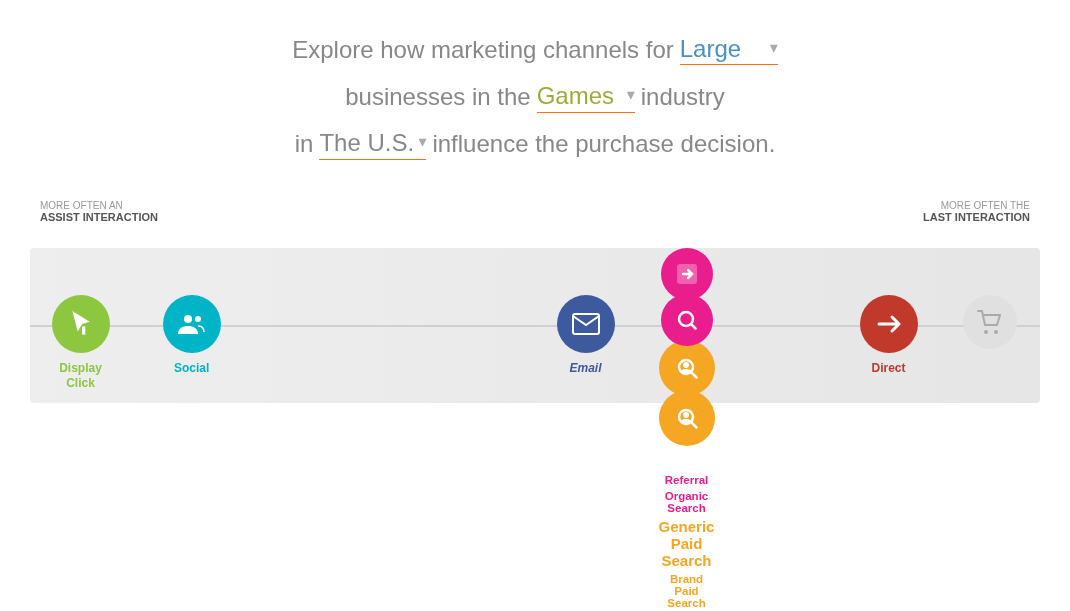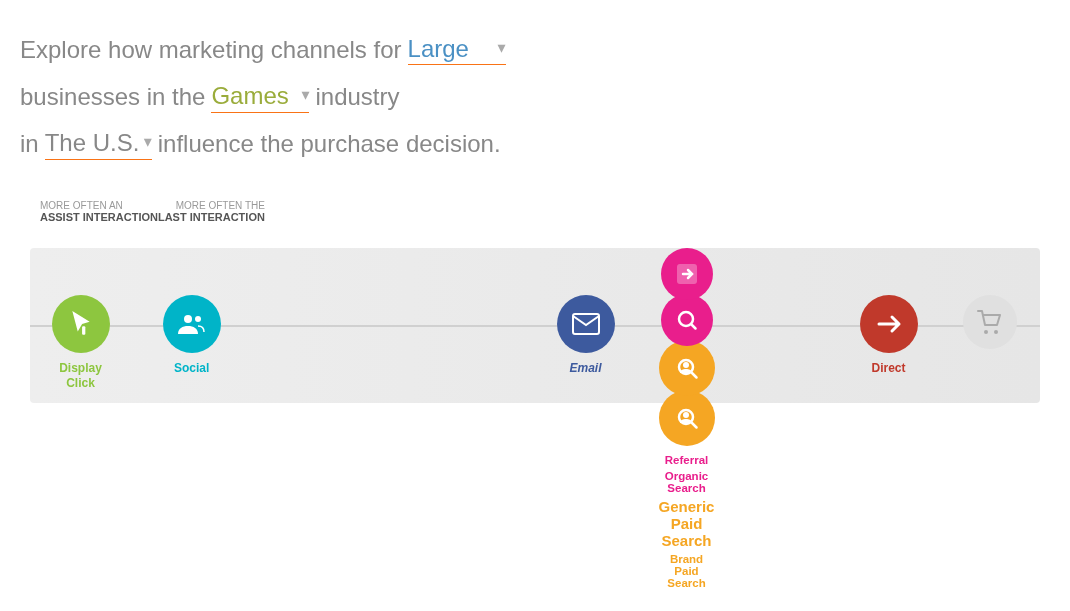--- a/index.html
+++ b/index.html
@@ -21,20 +21,21 @@
     
     .header-section {
       text-align: center;
       padding: 28px 20px 20px;
       line-height: 1.8;
     }
 
     .header-section .line {
       display: flex;
       align-items: center;
+      justify-content: center;
       flex-wrap: wrap;
       gap: 6px;
       margin-bottom: 4px;
     }
     .text-gray {
       color: #888;
       font-size: 24px;
     }
 
     .dropdown-inline {
@@ -66,20 +67,21 @@
     .dropdown-inline-olive select {
       color: #9aac3b;
     }
 
     .dropdown-inline-gray select {
       color: #888;
     }
 
     .axis-labels {
       display: flex;
+      justify-content: space-between;
       padding: 0 10px;
       margin-bottom: 24px;
     }
 
     .axis-label-left {
       font-size: 10px;
       color: #999;
       text-align: left;
     }
     .axis-label-left strong {
@@ -241,21 +243,21 @@
 
       <div style="width:56px;height:56px;border-radius:50%;background:#f5a623;display:flex;align-items:center;justify-content:center;z-index:1;position:relative;">
         <svg width="26" height="26" viewBox="0 0 26 26" fill="none">
           <circle cx="12" cy="12" r="7" stroke="white" stroke-width="2.5"></circle>
           <path d="M17.5 17.5l5 5" stroke="white" stroke-width="2.5" stroke-linecap="round"></path>
           <circle cx="12" cy="10" r="3" fill="white"></circle>
           <path d="M6 18c0-3 3-4 6-4s6 1 6 4" fill="white"></path>
         </svg>
       </div>
 
-      <div style="margin-top:8px; display:flex; flex-direction:column; align-items:center; gap:4px;justify-content:flex-end;">
+      <div style="margin-top:28px; display:flex; flex-direction:column; align-items:center; gap:4px;justify-content:flex-end;">
         <div style="font-size:11.5px; font-weight:bold; color:#e91e8c; text-align:center;">Referral</div>
         <div style="font-size:11.5px; font-weight:bold; color:#e91e8c; text-align:center;">Organic<br>Search</div>
         <div style="font-size:15px; font-weight:bold; color:#f5a623; text-align:center;">Generic<br>Paid<br>Search</div>
         <div style="font-size:11.5px; font-weight:bold; color:#f5a623; text-align:center;">Brand<br>Paid<br>Search</div>
       </div>
     </div>
 
     <div class="chart-node" style="position:absolute; left:85%; top:95px; transform:translateX(-50%); display:flex; flex-direction:column; align-items:center;justify-content:center;">
       <div class="circle" style="width:58px;height:58px;background:#c0392b;">
 

